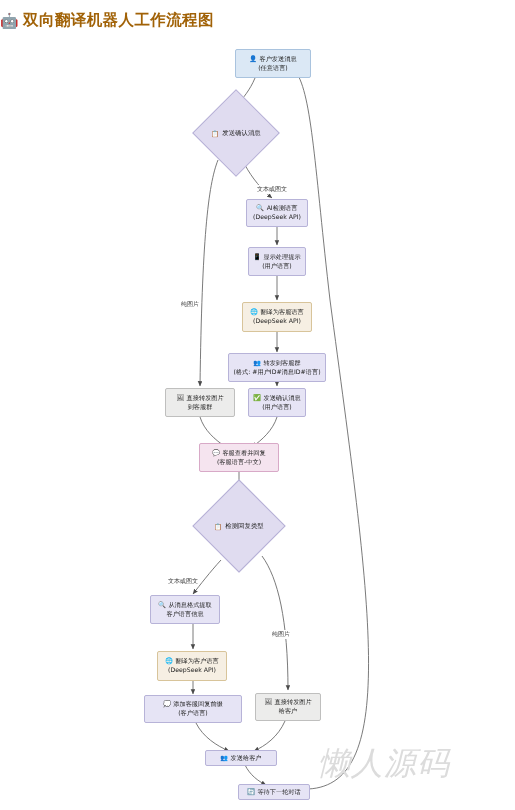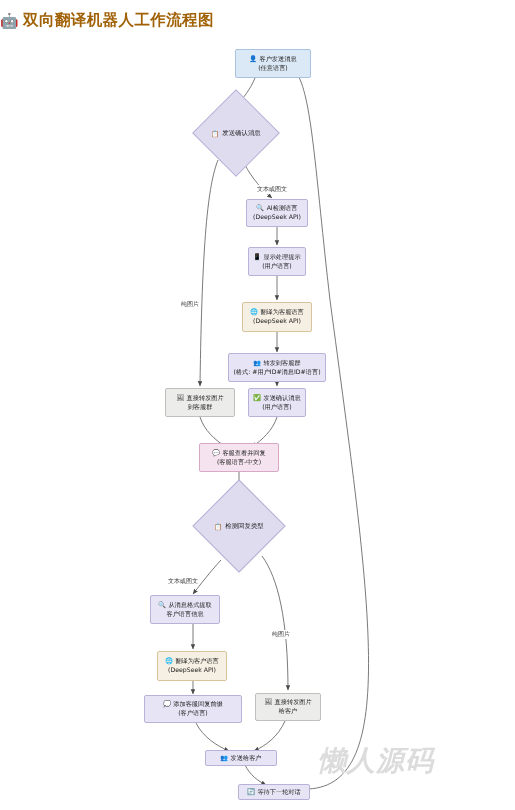--- a/index.html
+++ b/index.html
@@ -27,22 +27,22 @@
     color: #a16207;
     letter-spacing: 0.4px;
     white-space: nowrap;
   }
   #title .t-icon { font-size: 15px; margin-right: 4px; vertical-align: -1px; }
 
   
   #watermark {
     position: absolute;
     left: 318px; top: 742px;
-    font-size: 28px;
-    font-weight: bold;
+    font-size: 32px;
+    font-weight: normal;
     font-style: italic;
     color: #dcdcdc;
     letter-spacing: 1px;
     white-space: nowrap;
     user-select: none;
   }
 
   
   #edges {
     position: absolute;

